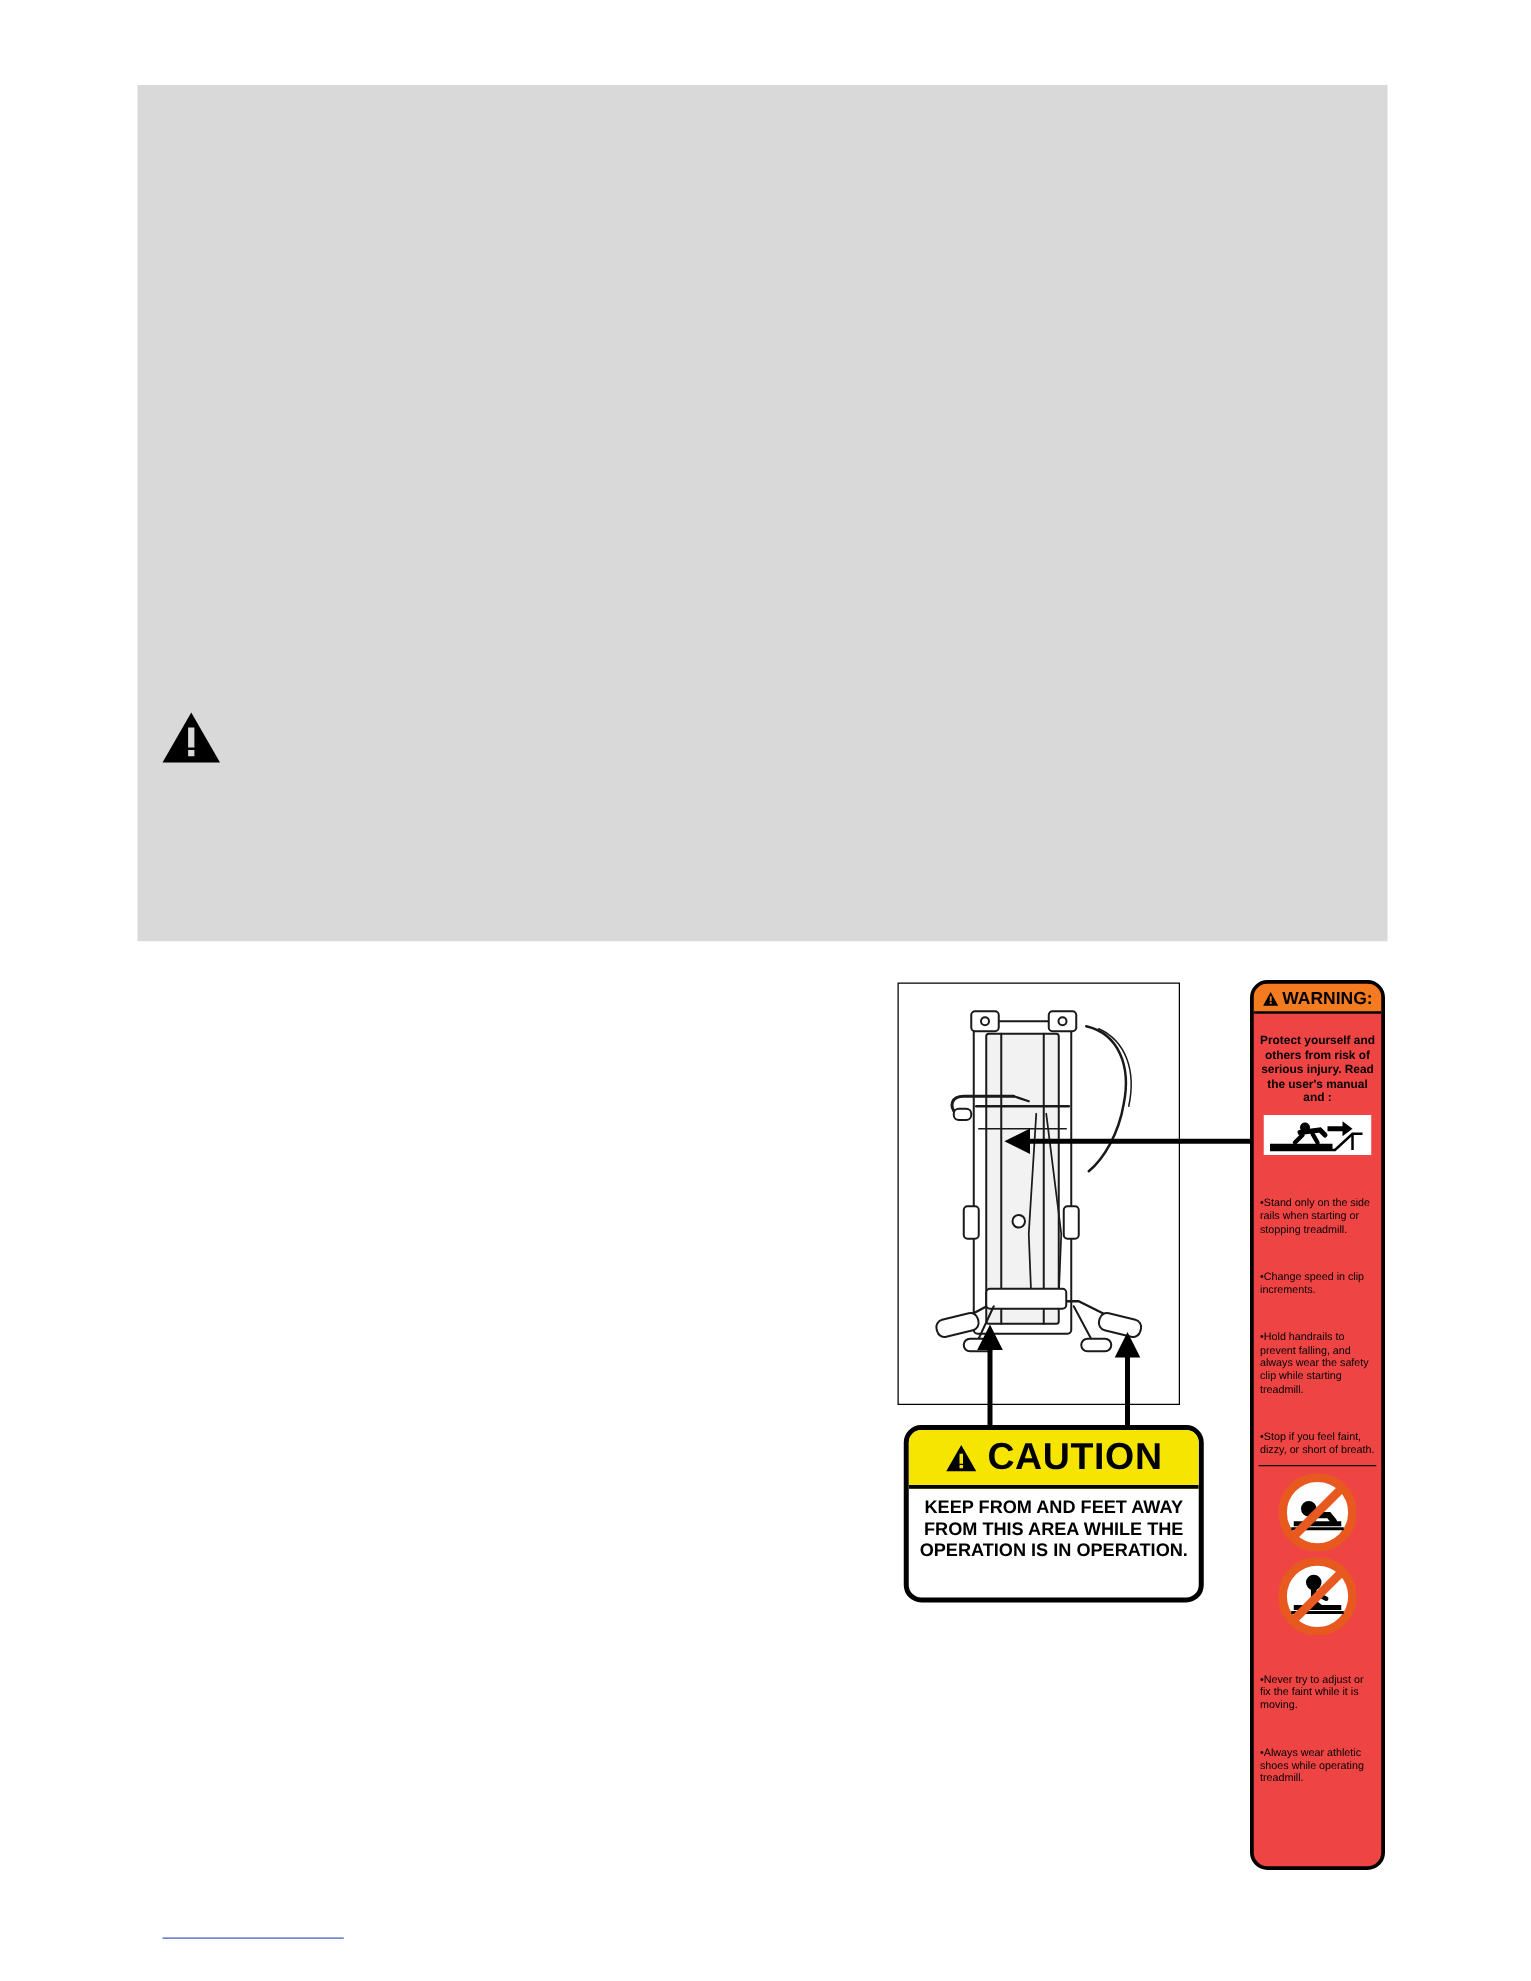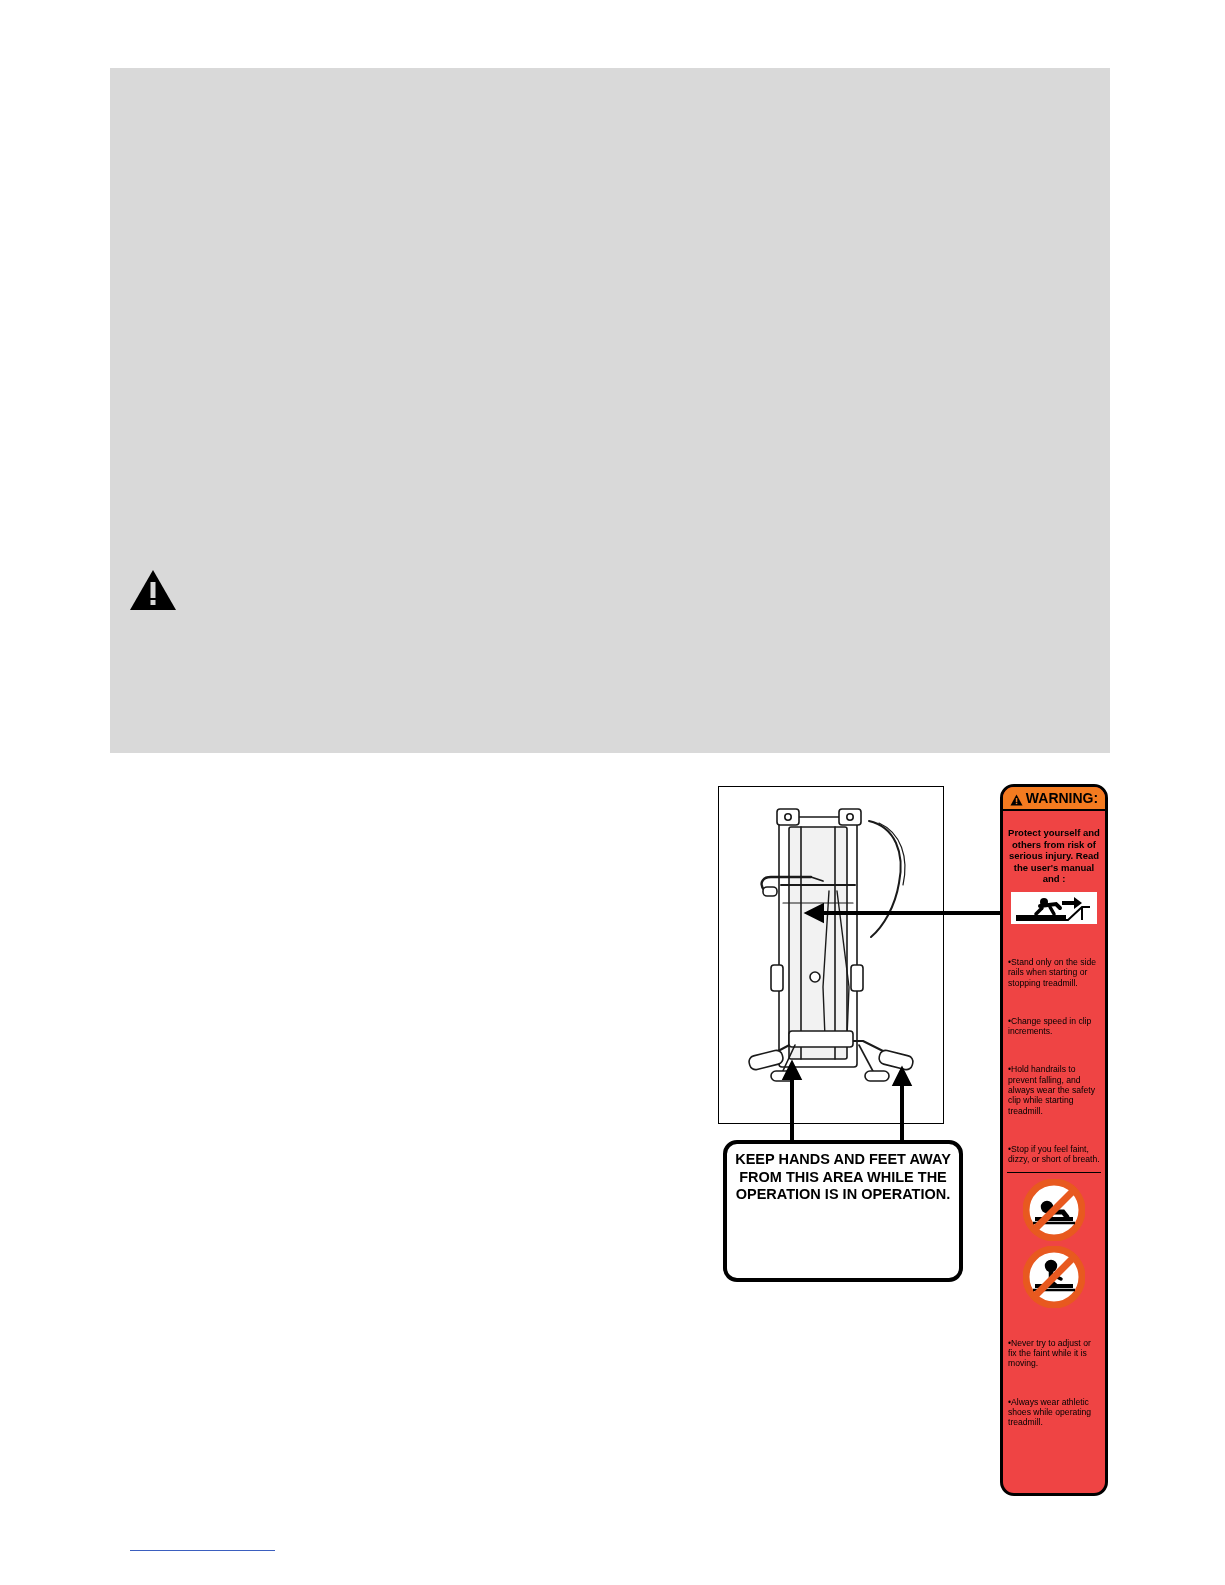--- a/index.html
+++ b/index.html
@@ -221,22 +221,32 @@
 
     <line x1="92" y1="362" x2="92" y2="290"></line>
     <polygon points="92,284 85,298 99,298"></polygon>
 
     <line x1="202" y1="362" x2="202" y2="296"></line>
     <polygon points="202,290 195,304 209,304"></polygon>
   </g>
 </svg>
 
 <div class="caution-label">
+  <div class="caution-head">
+    <span class="tri">
+      <svg viewBox="0 0 26 23" width="26" height="23" aria-hidden="true">
+        <path d="M13 1 L25 22 L1 22 Z" fill="#000000"></path>
+        <rect x="11.6" y="8" width="2.8" height="8" fill="#f6e500"></rect>
+        <rect x="11.6" y="17" width="2.8" height="2.6" fill="#f6e500"></rect>
+      </svg>
+    </span>
+    <span class="caution-word">CAUTION</span>
+  </div>
   <div class="caution-body">
-    <div>KEEP HANDS AND FEET AWAY</div>
+    <div>KEEP FROM AND FEET AWAY</div>
     <div>FROM THIS AREA WHILE THE</div>
     <div>OPERATION IS IN OPERATION.</div>
   </div>
 </div>
 
 <div class="warning-decal">
 
   <div class="decal-header">
     <span class="tri">
       <svg viewBox="0 0 13 12" width="13" height="12" aria-hidden="true">

